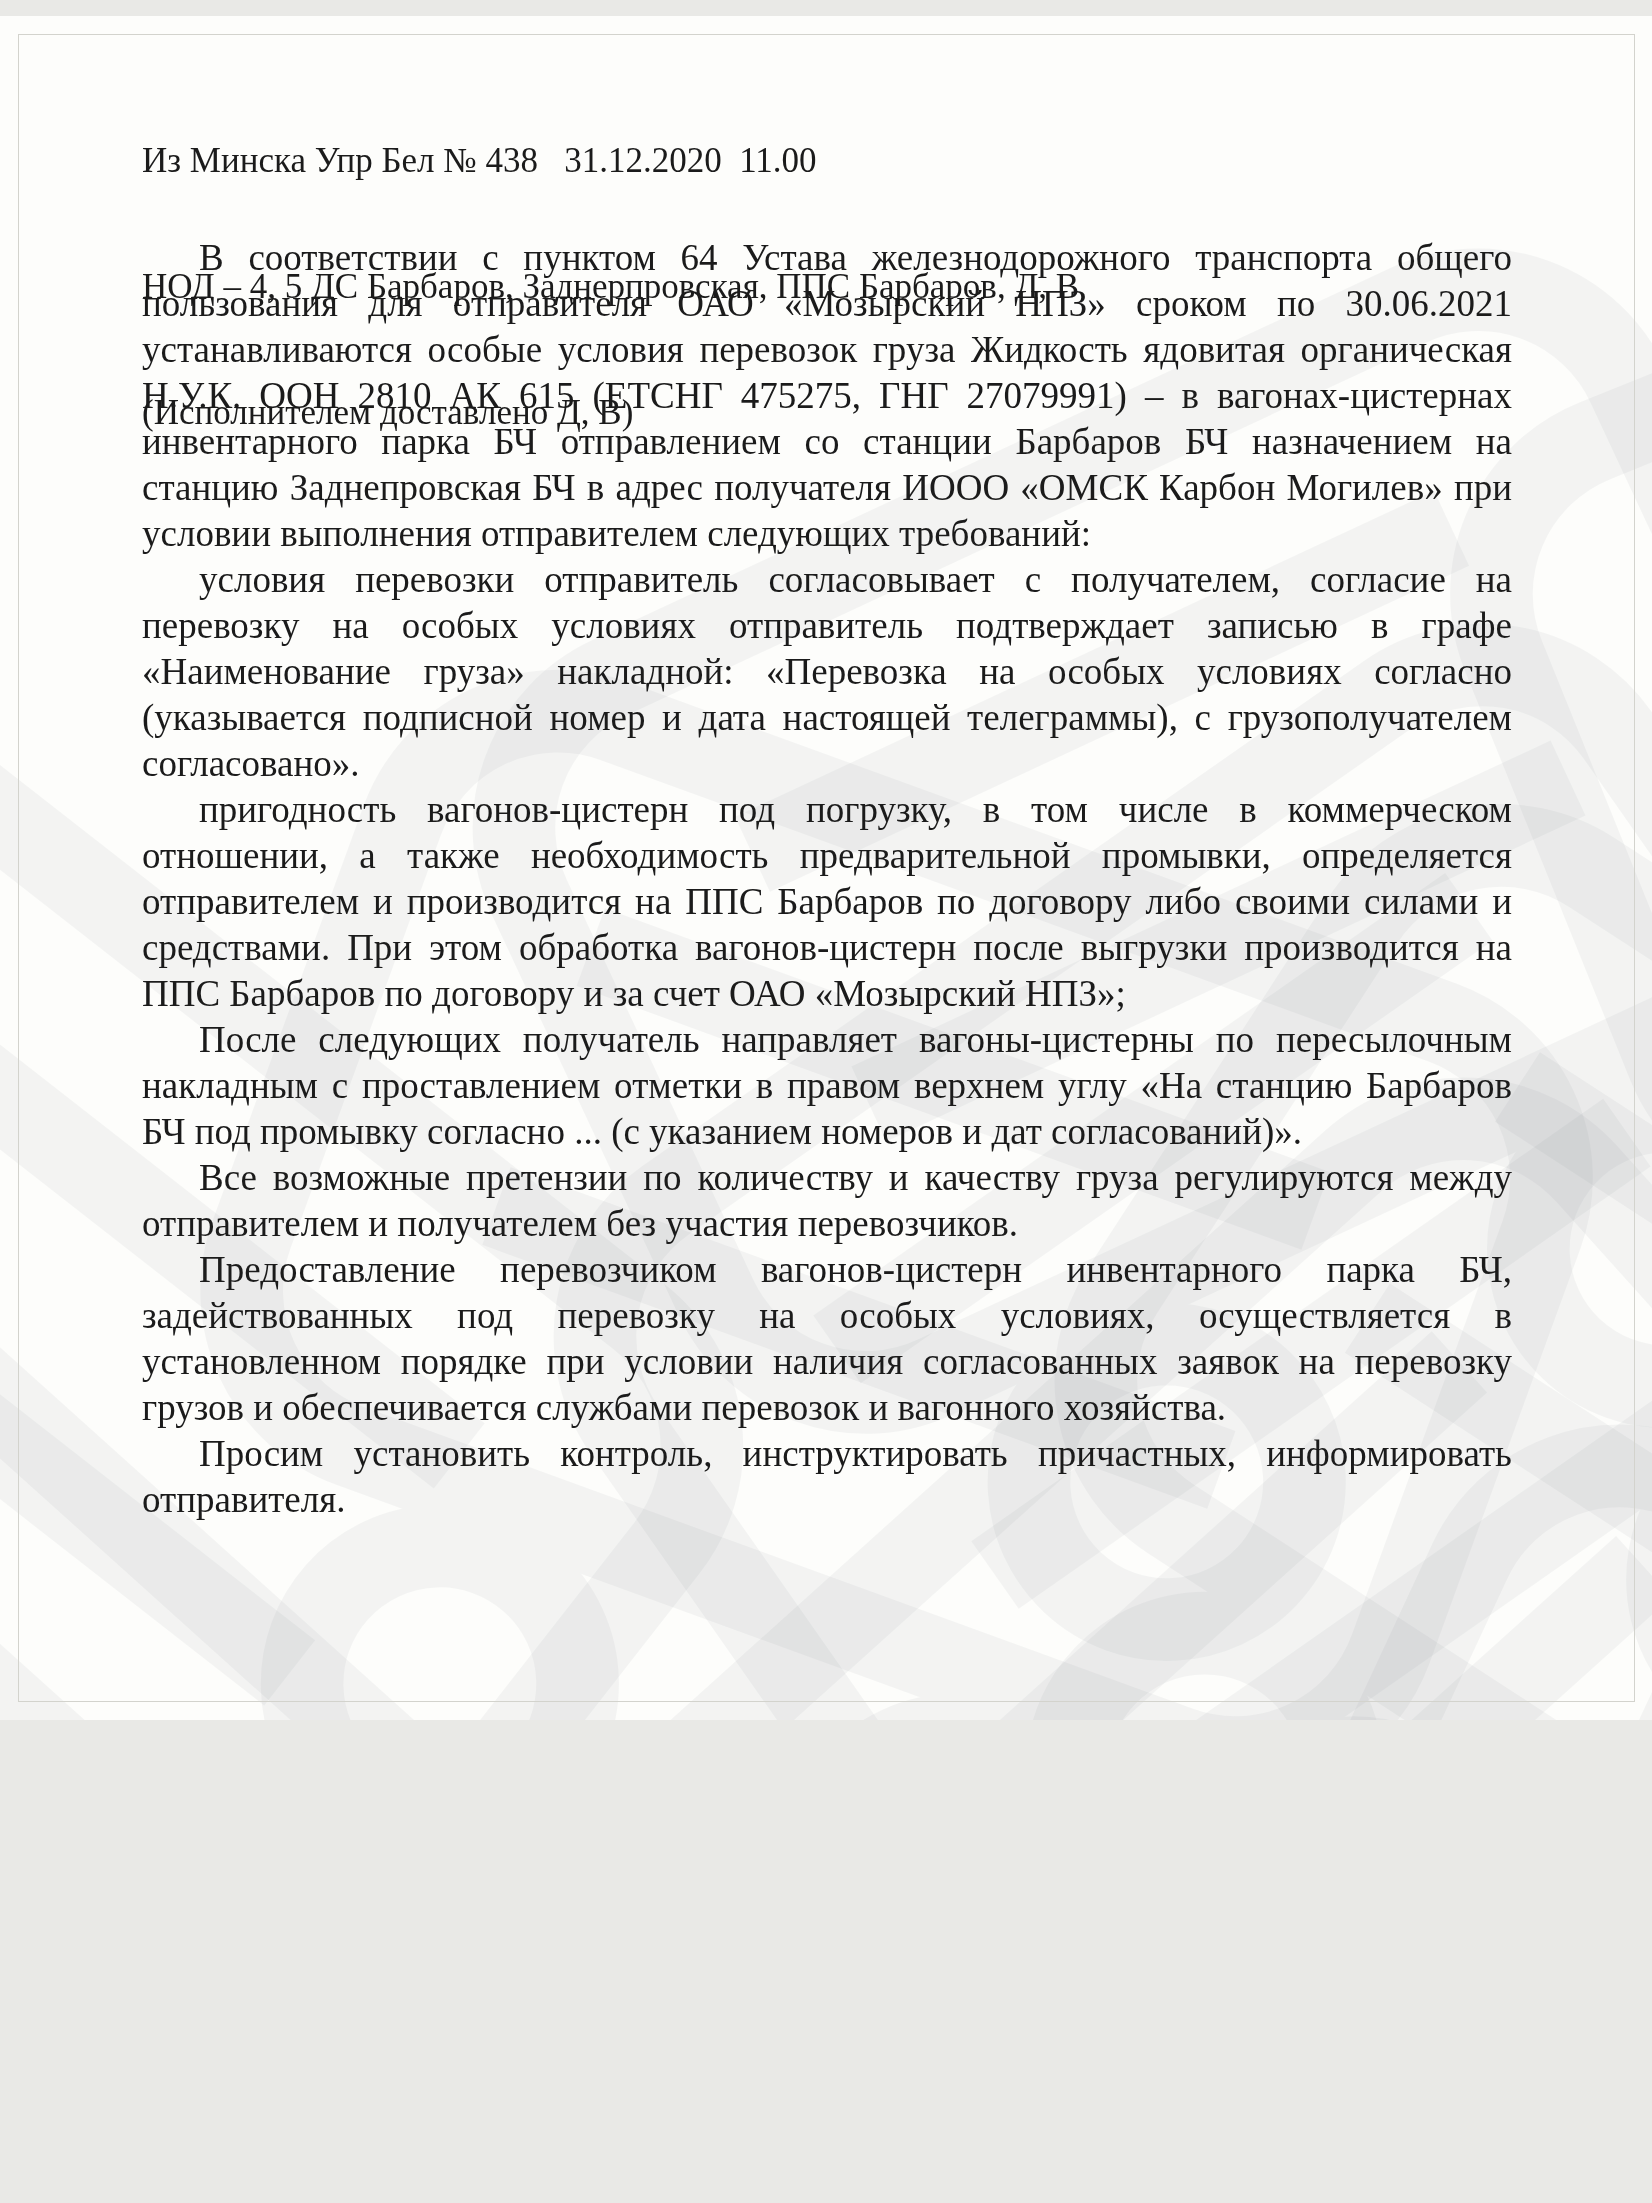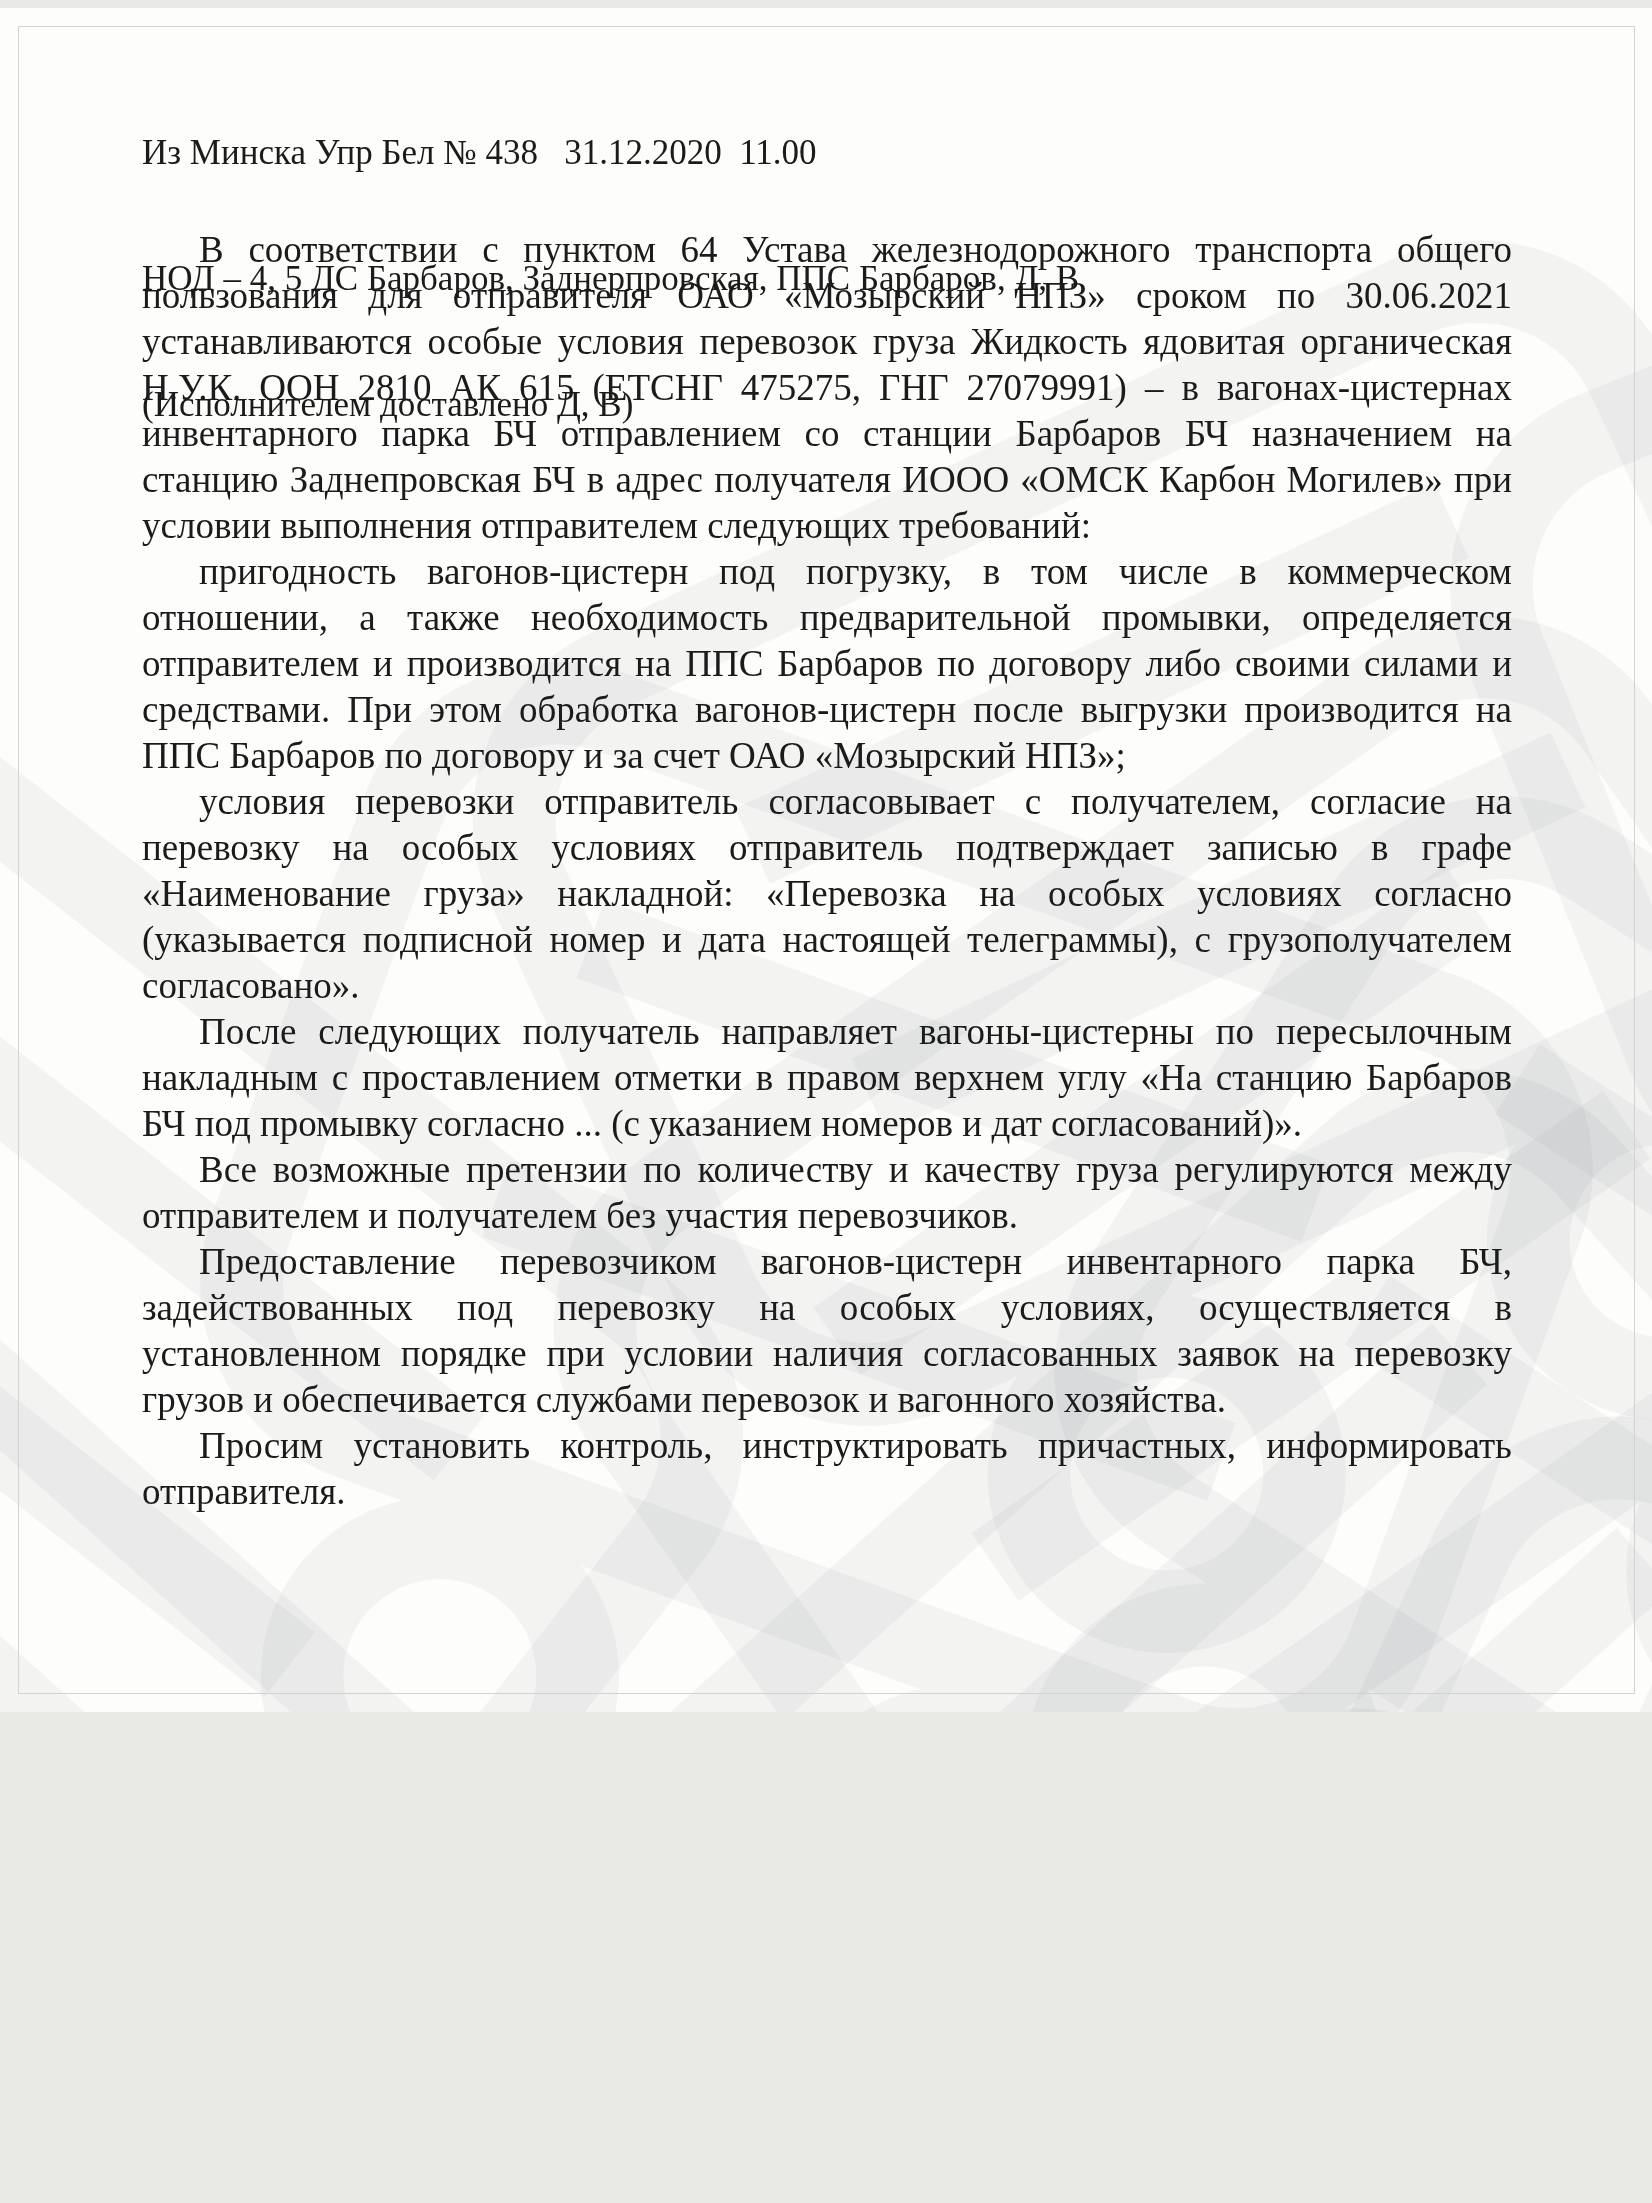--- a/index.html
+++ b/index.html
@@ -1,18 +1,18 @@
 <!DOCTYPE html>
 <html style="font-size:14.7px"><head>
 <meta charset="utf-8">
 <title>Scanned telegram document</title>
 <style>
   html,body{margin:0;padding:0;background:#e9e9e6;}
   .page{
-    position:relative;width:1653px;height:1704px;margin:8px auto;
+    position:relative;width:1653px;height:1704px;margin:16px auto;
     background:#fdfdfb;overflow:hidden;
     font-family:"Liberation Serif", serif;color:#1b1b1b;
   }
   .frame{position:absolute;inset:18.4px;border:0.9px solid #d3d3cd;pointer-events:none;}
   .header{
     position:absolute;left:142px;top:40px;width:1377px;
     font-size:35px;line-height:42px;white-space:pre-wrap;
   }
   .body-text{
     position:absolute;left:142px;top:219px;width:1370px;
@@ -71,22 +71,22 @@
   <div class="frame"></div>
 
   <div class="header">
     <div>Из Минска Упр Бел № 438   31.12.2020  11.00</div>
     <div>НОД – 4, 5 ДС Барбаров, Заднерпровская, ППС Барбаров, Д, В</div>
     <div>(Исполнителем доставлено Д, В)</div>
   </div>
 
   <div class="body-text">
     <p class="para">В соответствии с пунктом 64 Устава железнодорожного транспорта общего пользования для отправителя ОАО «Мозырский НПЗ» сроком по 30.06.2021 устанавливаются особые условия перевозок груза Жидкость ядовитая органическая Н.У.К. ООН 2810 АК 615 (ЕТСНГ 475275, ГНГ 27079991) – в вагонах-цистернах инвентарного парка БЧ отправлением со станции Барбаров БЧ назначением на станцию Заднепровская БЧ в адрес получателя ИООО «ОМСК Карбон Могилев» при условии выполнения отправителем следующих требований:</p>
+    <p class="para">условия перевозки отправитель согласовывает с получателем, согласие на перевозку на особых условиях отправитель подтверждает записью в графе «Наименование груза» накладной: «Перевозка на особых условиях согласно (указывается подписной номер и дата настоящей телеграммы), с грузополучателем согласовано».</p>
     <p class="para">пригодность вагонов-цистерн под погрузку, в том числе в коммерческом отношении, а также необходимость предварительной промывки, определяется отправителем и производится на ППС Барбаров по договору либо своими силами и средствами. При этом обработка вагонов-цистерн после выгрузки производится на ППС Барбаров по договору и за счет ОАО «Мозырский НПЗ»;</p>
-    <p class="para">условия перевозки отправитель согласовывает с получателем, согласие на перевозку на особых условиях отправитель подтверждает записью в графе «Наименование груза» накладной: «Перевозка на особых условиях согласно (указывается подписной номер и дата настоящей телеграммы), с грузополучателем согласовано».</p>
     <p class="para">После следующих получатель направляет вагоны-цистерны по пересылочным накладным с проставлением отметки в правом верхнем углу «На станцию Барбаров БЧ под промывку согласно ... (с указанием номеров и дат согласований)».</p>
     <p class="para">Все возможные претензии по количеству и качеству груза регулируются между отправителем и получателем без участия перевозчиков.</p>
     <p class="para">Предоставление перевозчиком вагонов-цистерн инвентарного парка БЧ, задействованных под перевозку на особых условиях, осуществляется в установленном порядке при условии наличия согласованных заявок на перевозку грузов и обеспечивается службами перевозок и вагонного хозяйства.</p>
     <p class="para">Просим установить контроль, инструктировать причастных, информировать отправителя.</p>
   </div>
 
   <div class="sig">
     <span class="sig-left">ЗамМ</span>
     <span class="sig-right">Лизунов</span>
   </div>

